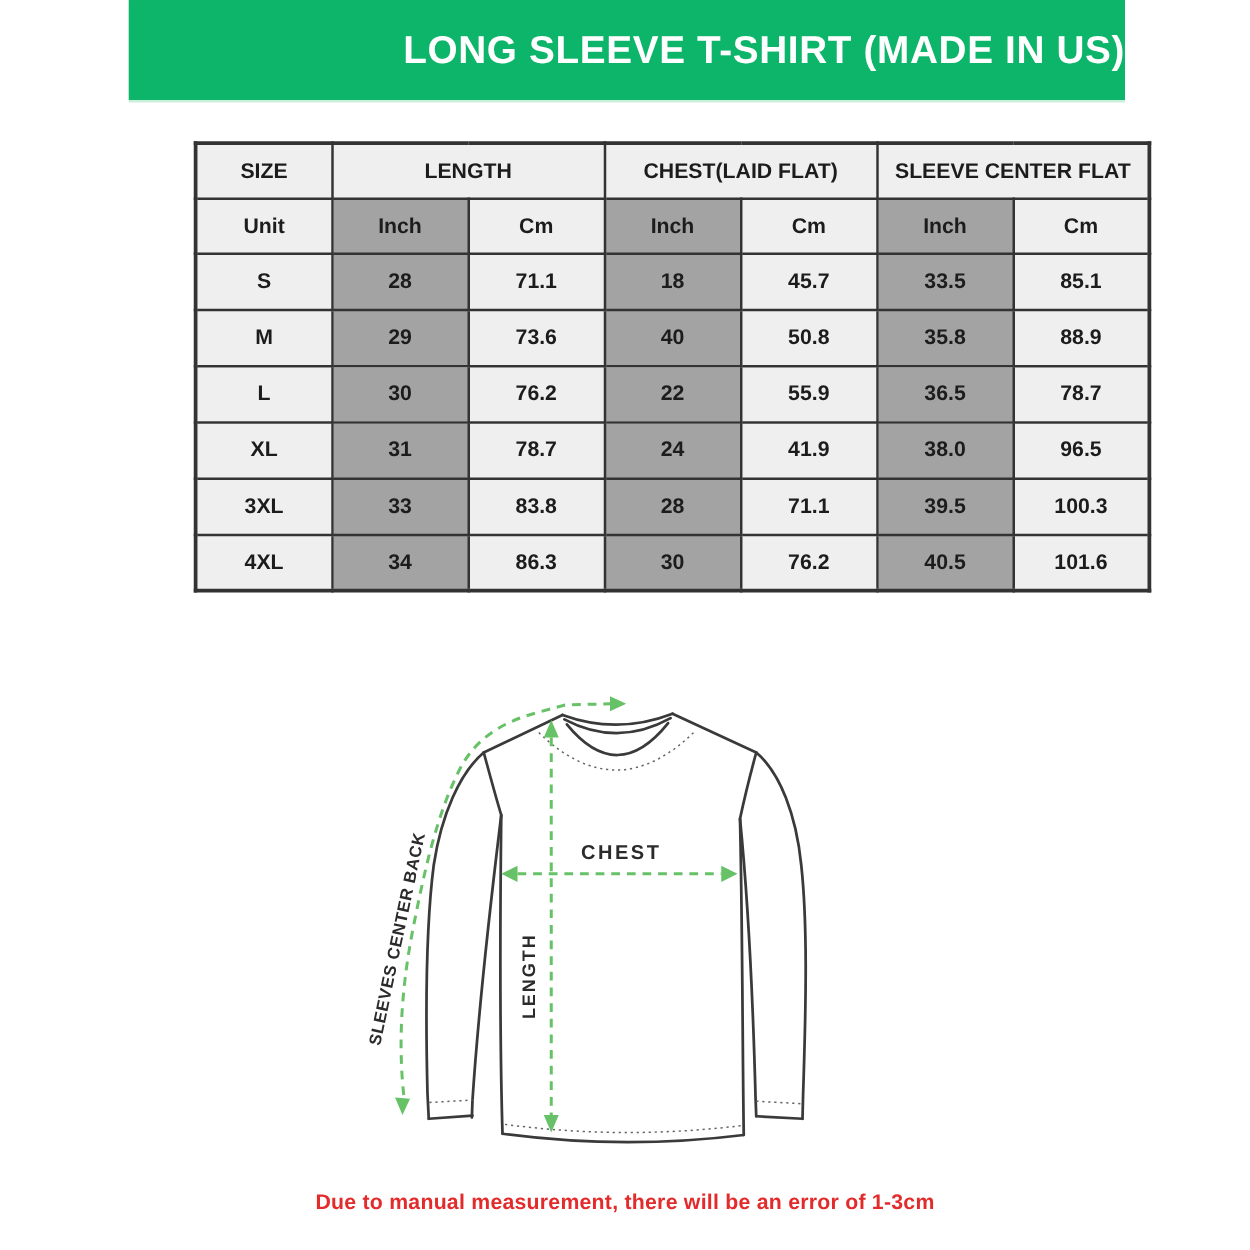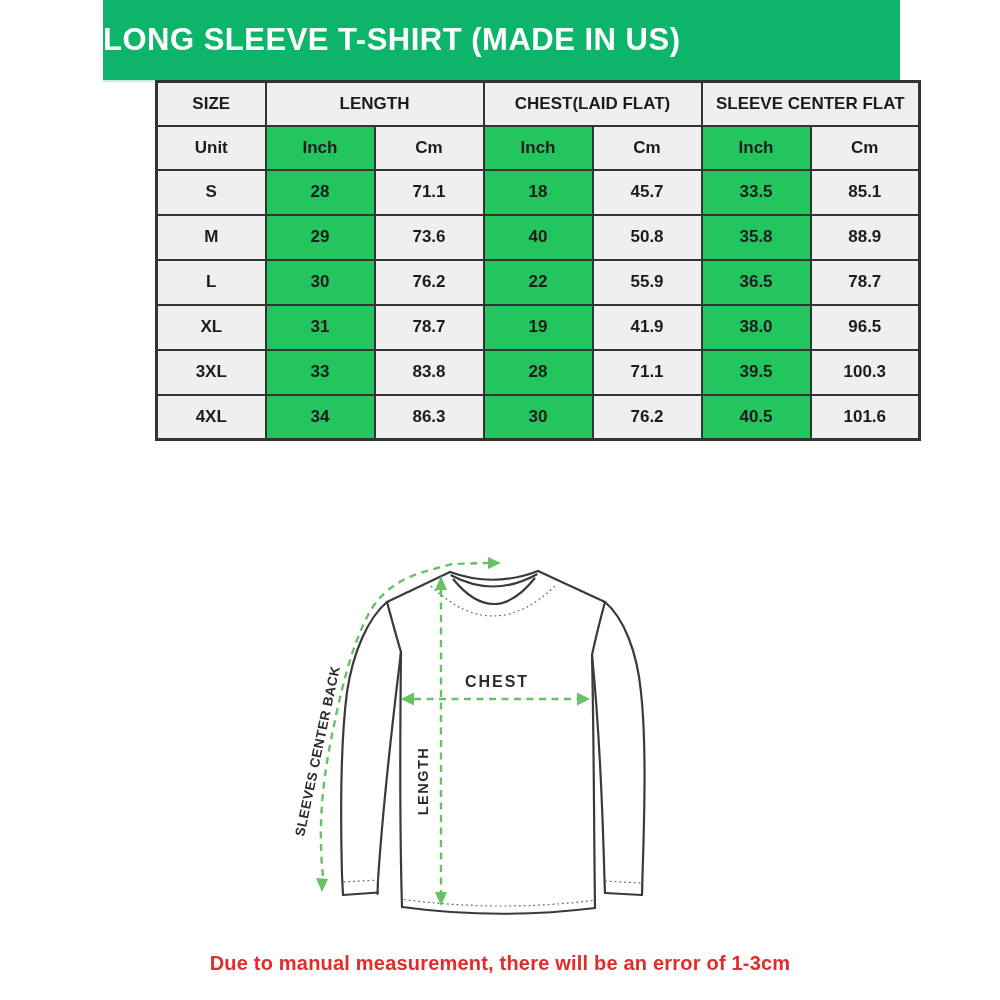--- a/index.html
+++ b/index.html
@@ -3,55 +3,55 @@
 <meta charset="utf-8">
 <style>
   * { margin:0; padding:0; box-sizing:border-box; }
   html,body { background:#ffffff; }
   body { font-family:"Liberation Sans","DejaVu Sans",sans-serif; }
   .page { position:relative; width:1000px; height:1000px; background:#ffffff; overflow:hidden; }
 
   
   .banner {
     position:absolute; left:103px; top:0; width:797px; height:80px;
-    background:#0db56a; display:flex; align-items:center; justify-content:flex-start;
+    background:#0db56a; display:flex; align-items:center; justify-content:flex-end;
     box-shadow:0 2px 0 rgba(160,225,190,.55);
   }
   .banner h1 {
     color:#ffffff; font-size:31px; font-weight:bold; letter-spacing:.5px; white-space:nowrap;
   }
 
   
-  .table-wrap { position:absolute; left:119px; top:80px;padding-left:36px; }
+  .table-wrap { position:absolute; left:119px; top:113px;padding-left:36px; }
   table.size-table {
     border-collapse:collapse; table-layout:fixed; width:763px;
     border:3px solid #333333;
   }
   table.size-table col { width:109px; }
   table.size-table th, table.size-table td {
     border:2px solid #333333; text-align:center; vertical-align:middle;
     font-weight:bold; color:#1c1c1c; font-size:17px; overflow:hidden; white-space:nowrap;
   }
   table.size-table thead tr { height:44px; }
   table.size-table tbody tr { height:45px; }
   .gray  { background:#efefef; }
-  .white { background:#22c55e; }
+  .white { background:#a3a3a3; }
 
   
   .diagram { position:absolute; left:280px; top:540px; width:450px; height:400px; }
   .diagram svg { display:block; width:450px; height:400px; }
   .diagram text {
     font-family:"Liberation Sans","DejaVu Sans",sans-serif;
     font-weight:bold; fill:#2b2b2b;
   }
 
   
   .note {
     position:absolute; left:0; top:952px; width:1000px; text-align:center;
-    color:#e32b2b; font-size:20px; font-weight:bold; letter-spacing:.2px;
+    color:#e32b2b; font-size:17px; font-weight:bold; letter-spacing:.2px;
   }
 </style>
 </head>
 <body>
 
 <div class="page">
 
   <div class="banner">
     <h1>LONG SLEEVE T-SHIRT (MADE IN US)</h1>
   </div>
@@ -109,21 +109,21 @@
             <td class="gray">76.2</td>
             <td class="white">22</td>
             <td class="gray">55.9</td>
             <td class="white">36.5</td>
             <td class="gray">78.7</td>
           </tr>
           <tr>
             <td class="gray">XL</td>
             <td class="white">31</td>
             <td class="gray">78.7</td>
-            <td class="white">19</td>
+            <td class="white">24</td>
             <td class="gray">41.9</td>
             <td class="white">38.0</td>
             <td class="gray">96.5</td>
           </tr>
           <tr>
             <td class="gray">3XL</td>
             <td class="white">33</td>
             <td class="gray">83.8</td>
             <td class="white">28</td>
             <td class="gray">71.1</td>

